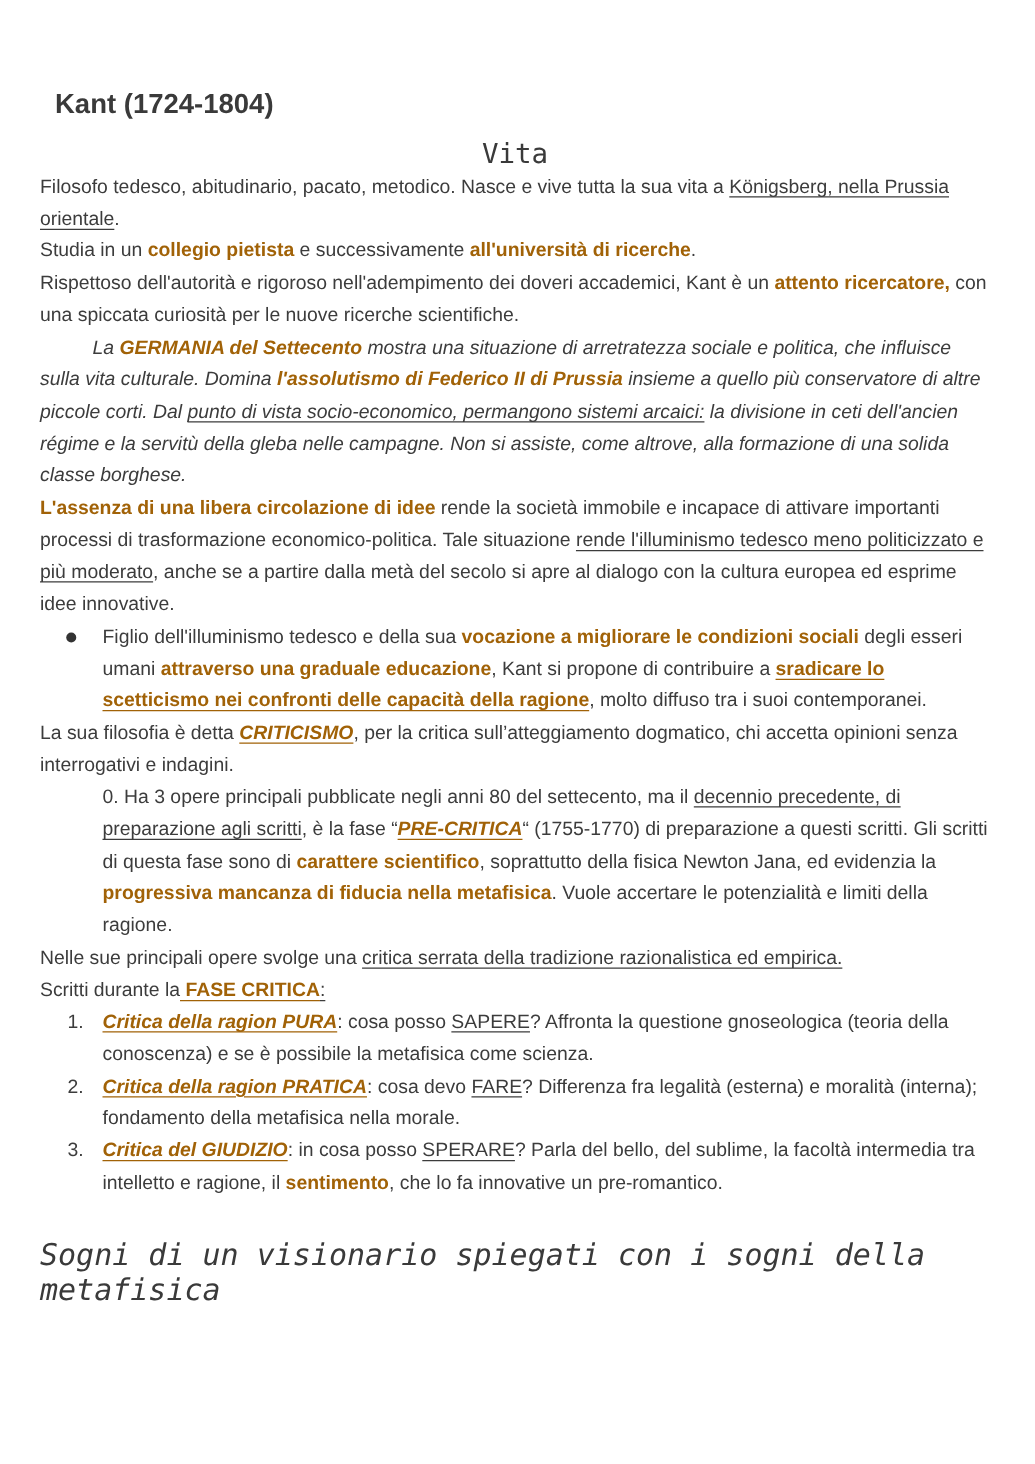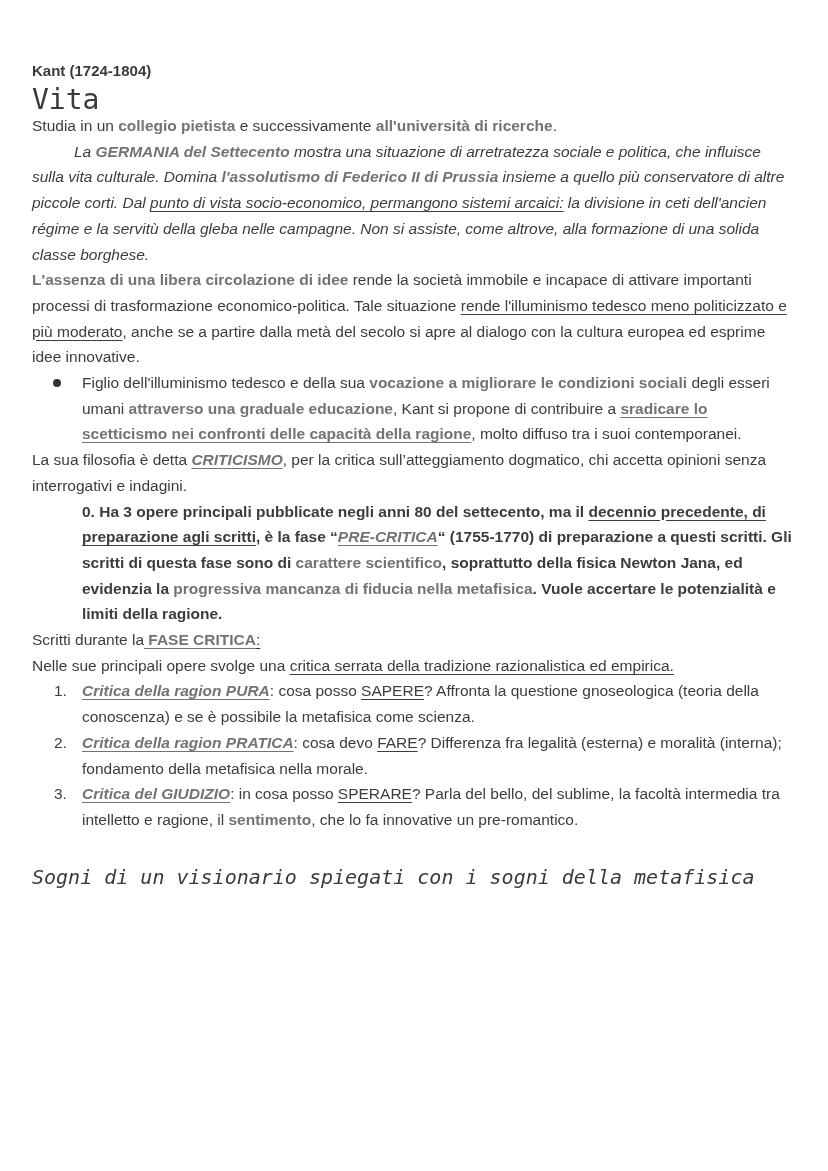--- a/index.html
+++ b/index.html
@@ -3,70 +3,72 @@
 <meta charset="utf-8">
 <style>
   html, body { margin: 0; padding: 0; background: #ffffff; }
   body { width: 828px; height: 1171px; overflow: hidden; position: relative; }
   .page {
     position: absolute; left: 32px; top: 56px; width: 760px;
     font-family: "Liberation Sans", sans-serif;
     color: #3c3c3c; font-size: 15.5px; line-height: 25.7px;
   }
   h1.title {
-    margin: 0; font-size: 15px; font-weight: bold; line-height: 30px; color: #3a3a3a;
+    margin: 12px; font-size: 22px; font-weight: bold; line-height: 30px; color: #3a3a3a;
   }
   h2.mono {
     margin: 0; font-family: "DejaVu Sans Mono", "Liberation Mono", monospace;
-    font-weight: normal; font-size: 28px; line-height: 27px; color: #3a3a3a;
+    font-weight: normal; font-size: 22px; line-height: 27px; color: #3a3a3a; text-align: center;
   }
   h2.mono-it {
     margin: 30px 0 0 0; font-family: "DejaVu Sans Mono", "Liberation Mono", monospace;
-    font-weight: normal; font-style: italic; font-size: 20px; line-height: 28px; color: #3a3a3a;
+    font-weight: normal; font-style: italic; font-size: 24px; line-height: 28px; color: #3a3a3a;
   }
   p { margin: 0; }
-  b { color: #737373; }
+  b { color: #a16207; }
   u { text-decoration: underline; text-underline-offset: 3px; }
   .indent { text-indent: 42px; font-style: italic; }
   .bullet { position: relative; padding-left: 50px; }
   .bullet .dot {
     position: absolute; left: 21px; top: 9px; width: 8px; height: 8px; border-radius: 50%;
     background: #333;
   }
-  .zero { padding-left: 50px; font-weight: bold; }
+  .zero { padding-left: 50px; }
   .ol-item { position: relative; padding-left: 50px; }
   .ol-item .num { position: absolute; left: 22px; top: 0; }
 </style>
 </head>
 <body>
 
 <div class="page">
   <h1 class="title">Kant (1724-1804)</h1>
 
   <h2 class="mono">Vita</h2>
 
+  <p><span>Filosofo tedesco, abitudinario, pacato, metodico. Nasce e vive tutta la sua vita a </span><u>Königsberg, nella Prussia orientale</u><span>.</span></p>
 
   <p><span>Studia in un </span><b>collegio pietista</b><span> e successivamente </span><b>all'università di ricerche</b><span>.</span></p>
 
 
+  <p><span>Rispettoso dell'autorità e rigoroso nell'adempimento dei doveri accademici, Kant è un </span><b>attento ricercatore,</b><span> con una spiccata curiosità per le nuove ricerche scientifiche.</span></p>
 
   <p class="indent"><span>La </span><b>GERMANIA del Settecento</b><span> mostra una situazione di arretratezza sociale e politica, che influisce sulla vita culturale. Domina </span><b>l'assolutismo di Federico II di Prussia</b><span> insieme a quello più conservatore di altre piccole corti. Dal </span><u>punto di vista socio-economico, permangono sistemi arcaici:</u><span> la divisione in ceti dell'ancien régime e la servitù della gleba nelle campagne. Non si assiste, come altrove, alla formazione di una solida classe borghese.</span></p>
 
   <p><b>L'assenza di una libera circolazione di idee</b><span> rende la società immobile e incapace di attivare importanti processi di trasformazione economico-politica. Tale situazione </span><u>rende l'illuminismo tedesco meno politicizzato e più moderato</u><span>, anche se a partire dalla metà del secolo si apre al dialogo con la cultura europea ed esprime idee innovative.</span></p>
 
   <p class="bullet"><span class="dot"></span><span>Figlio dell'illuminismo tedesco e della sua </span><b>vocazione a migliorare le condizioni sociali</b><span> degli esseri umani </span><b>attraverso una graduale educazione</b><span>, Kant si propone di contribuire a </span><b><u>sradicare lo scetticismo nei confronti delle capacità della ragione</u></b><span>, molto diffuso tra i suoi contemporanei.</span></p>
 
 
   <p><span>La sua filosofia è detta </span><b><i><u>CRITICISMO</u></i></b><span>, per la critica sull’atteggiamento dogmatico, chi accetta opinioni senza interrogativi e indagini.</span></p>
 
   <p class="zero"><span>0.  Ha 3 opere principali pubblicate negli anni 80 del settecento, ma il </span><u>decennio precedente, di preparazione agli scritti</u><span>, è la fase “</span><b><i><u>PRE-CRITICA</u></i></b><span>“ (1755-1770) di preparazione a questi scritti. Gli scritti di questa fase sono di </span><b>carattere scientifico</b><span>, soprattutto della fisica Newton Jana, ed evidenzia la </span><b>progressiva mancanza di fiducia nella metafisica</b><span>. Vuole accertare le potenzialità e limiti della ragione.</span></p>
 
+  <p><span>Nelle sue principali opere svolge una </span><u>critica serrata della tradizione razionalistica ed empirica.</u></p>
+
   <p><span>Scritti durante la</span><b><u> FASE CRITICA</u></b><u>:</u></p>
-
-  <p><span>Nelle sue principali opere svolge una </span><u>critica serrata della tradizione razionalistica ed empirica.</u></p>
 
   <div>
     <p class="ol-item"><span class="num">1.</span><b><i><u>Critica della ragion PURA</u></i></b><span>: cosa posso </span><u>SAPERE</u><span>? Affronta la questione gnoseologica (teoria della conoscenza) e se è possibile la metafisica come scienza.</span></p>
     <p class="ol-item"><span class="num">2.</span><b><i><u>Critica della ragion PRATICA</u></i></b><span>: cosa devo </span><u>FARE</u><span>? Differenza fra legalità (esterna) e moralità (interna); fondamento della metafisica nella morale.</span></p>
     <p class="ol-item"><span class="num">3.</span><b><i><u>Critica del GIUDIZIO</u></i></b><span>: in cosa posso </span><u>SPERARE</u><span>? Parla del bello, del sublime, la facoltà intermedia tra intelletto e ragione, il </span><b>sentimento</b><span>, che lo fa innovative un pre-romantico.</span></p>
   </div>
 
   <h2 class="mono-it">Sogni di un visionario spiegati con i sogni della metafisica</h2>
 </div>
 

